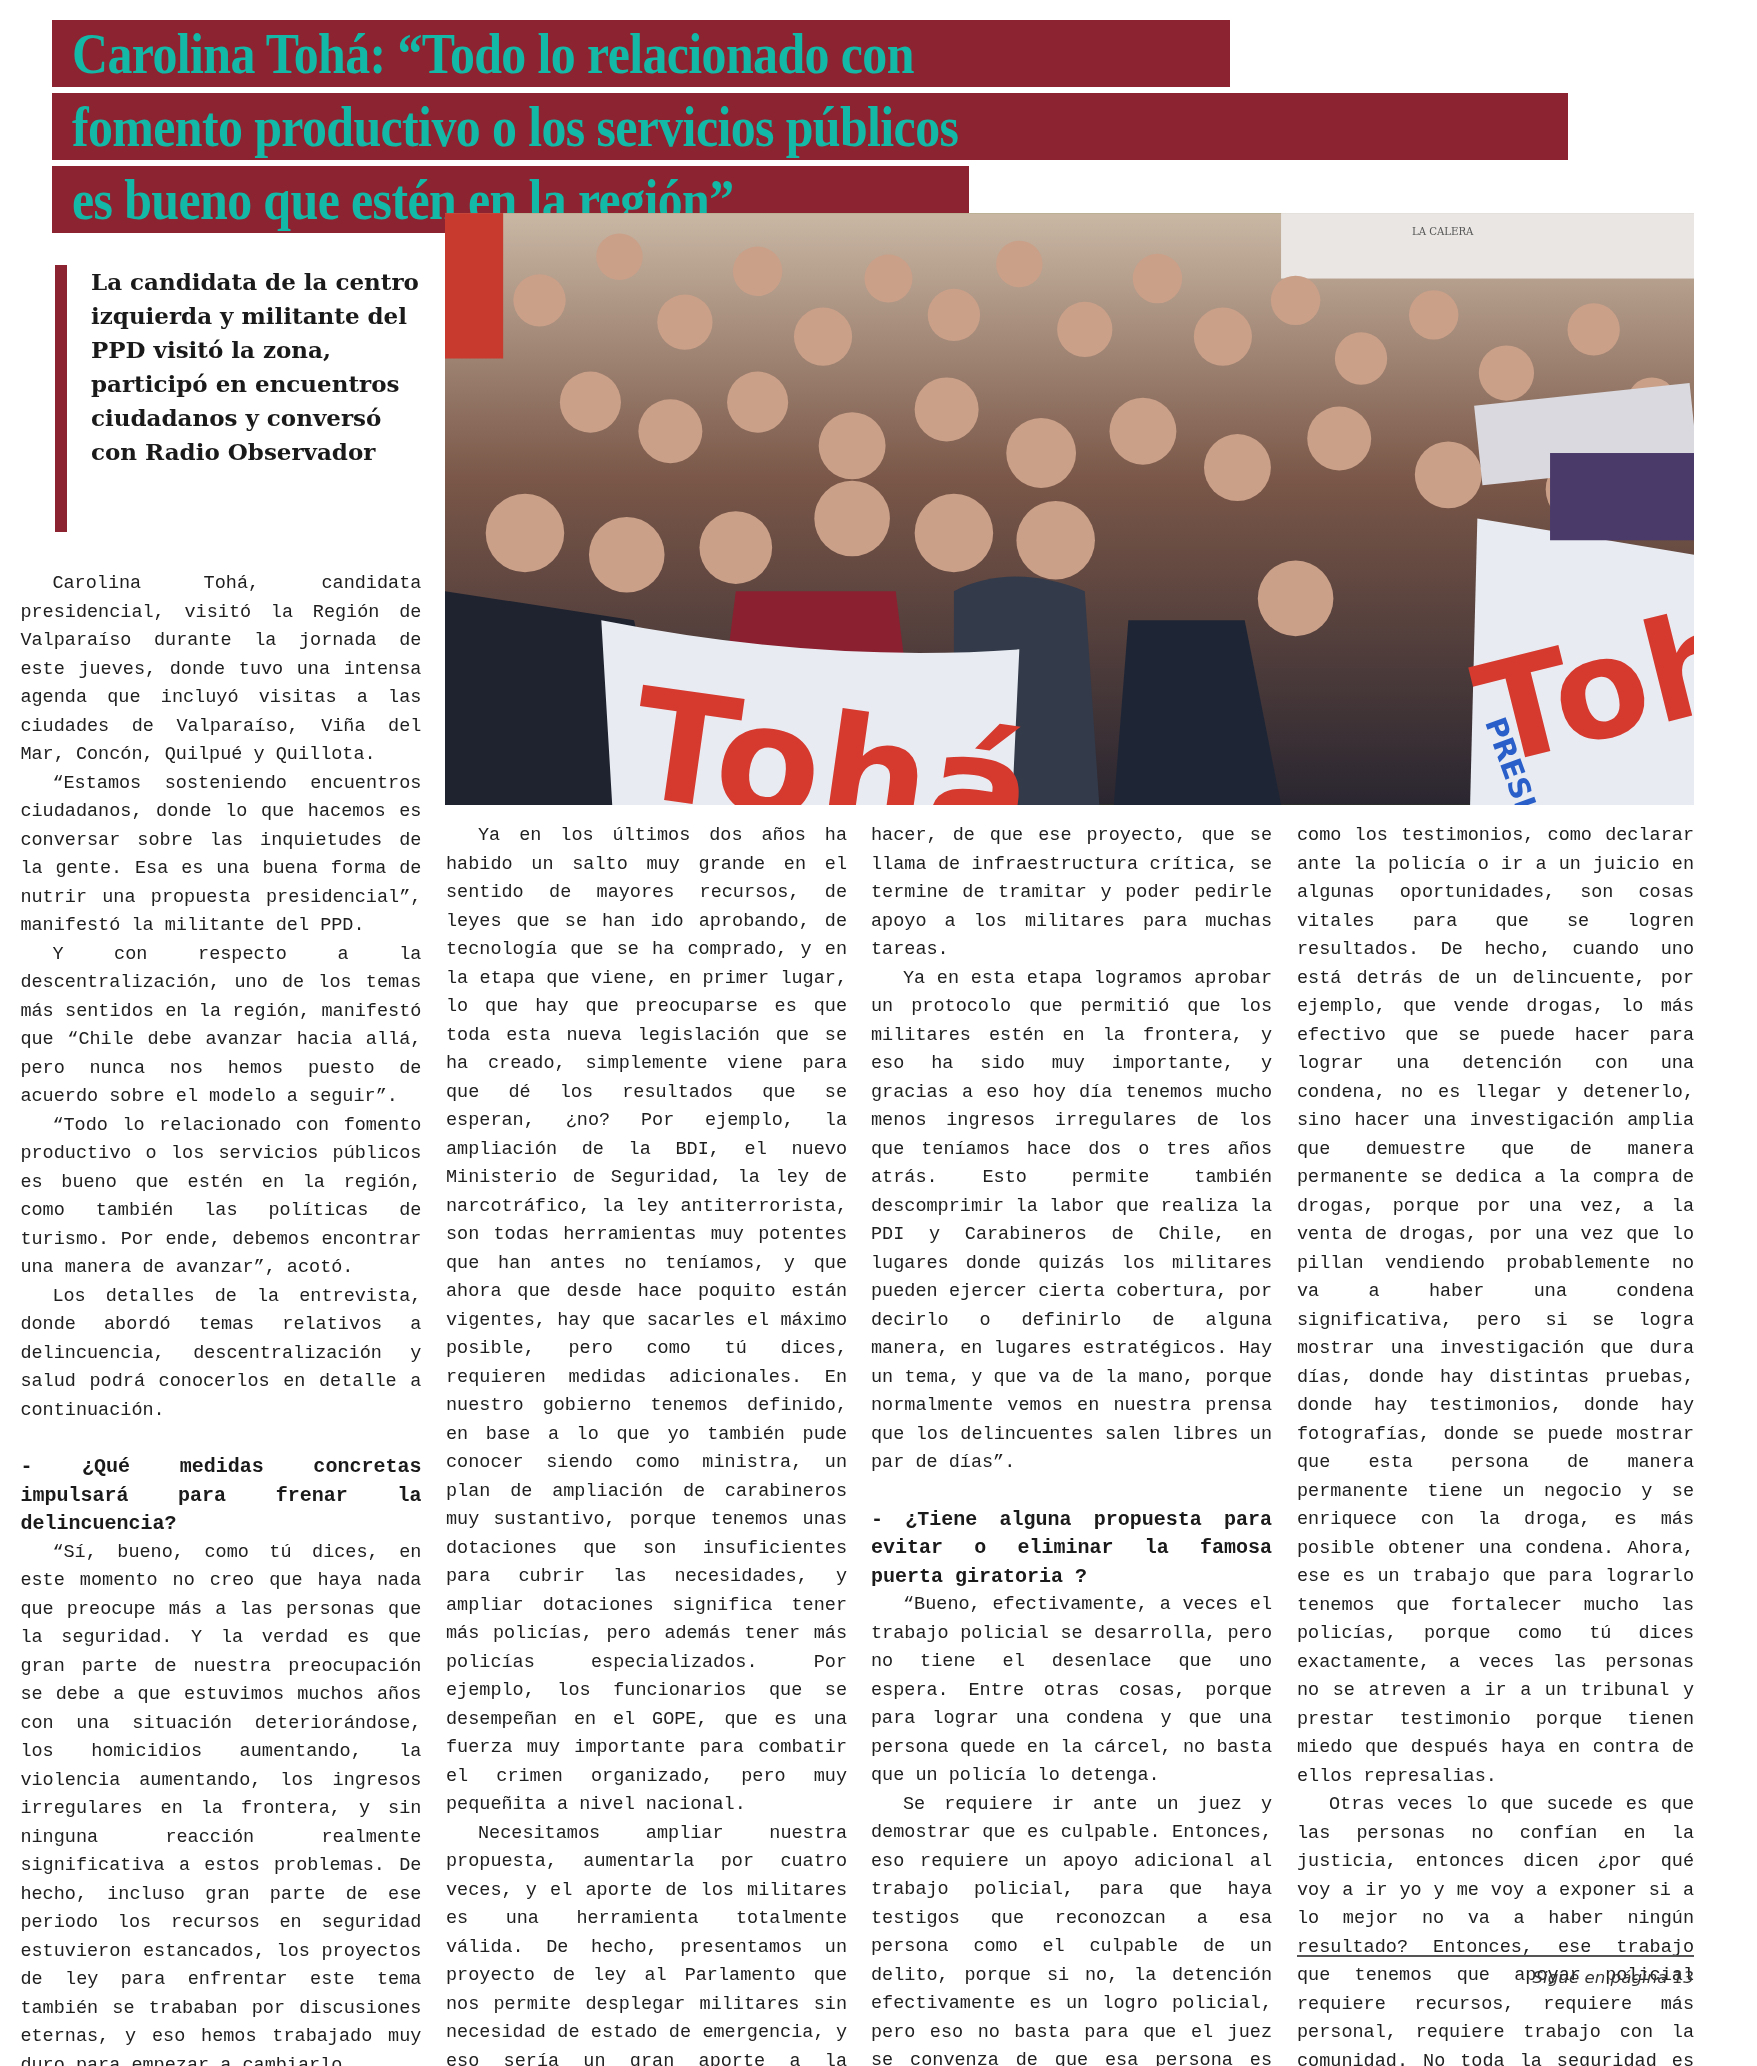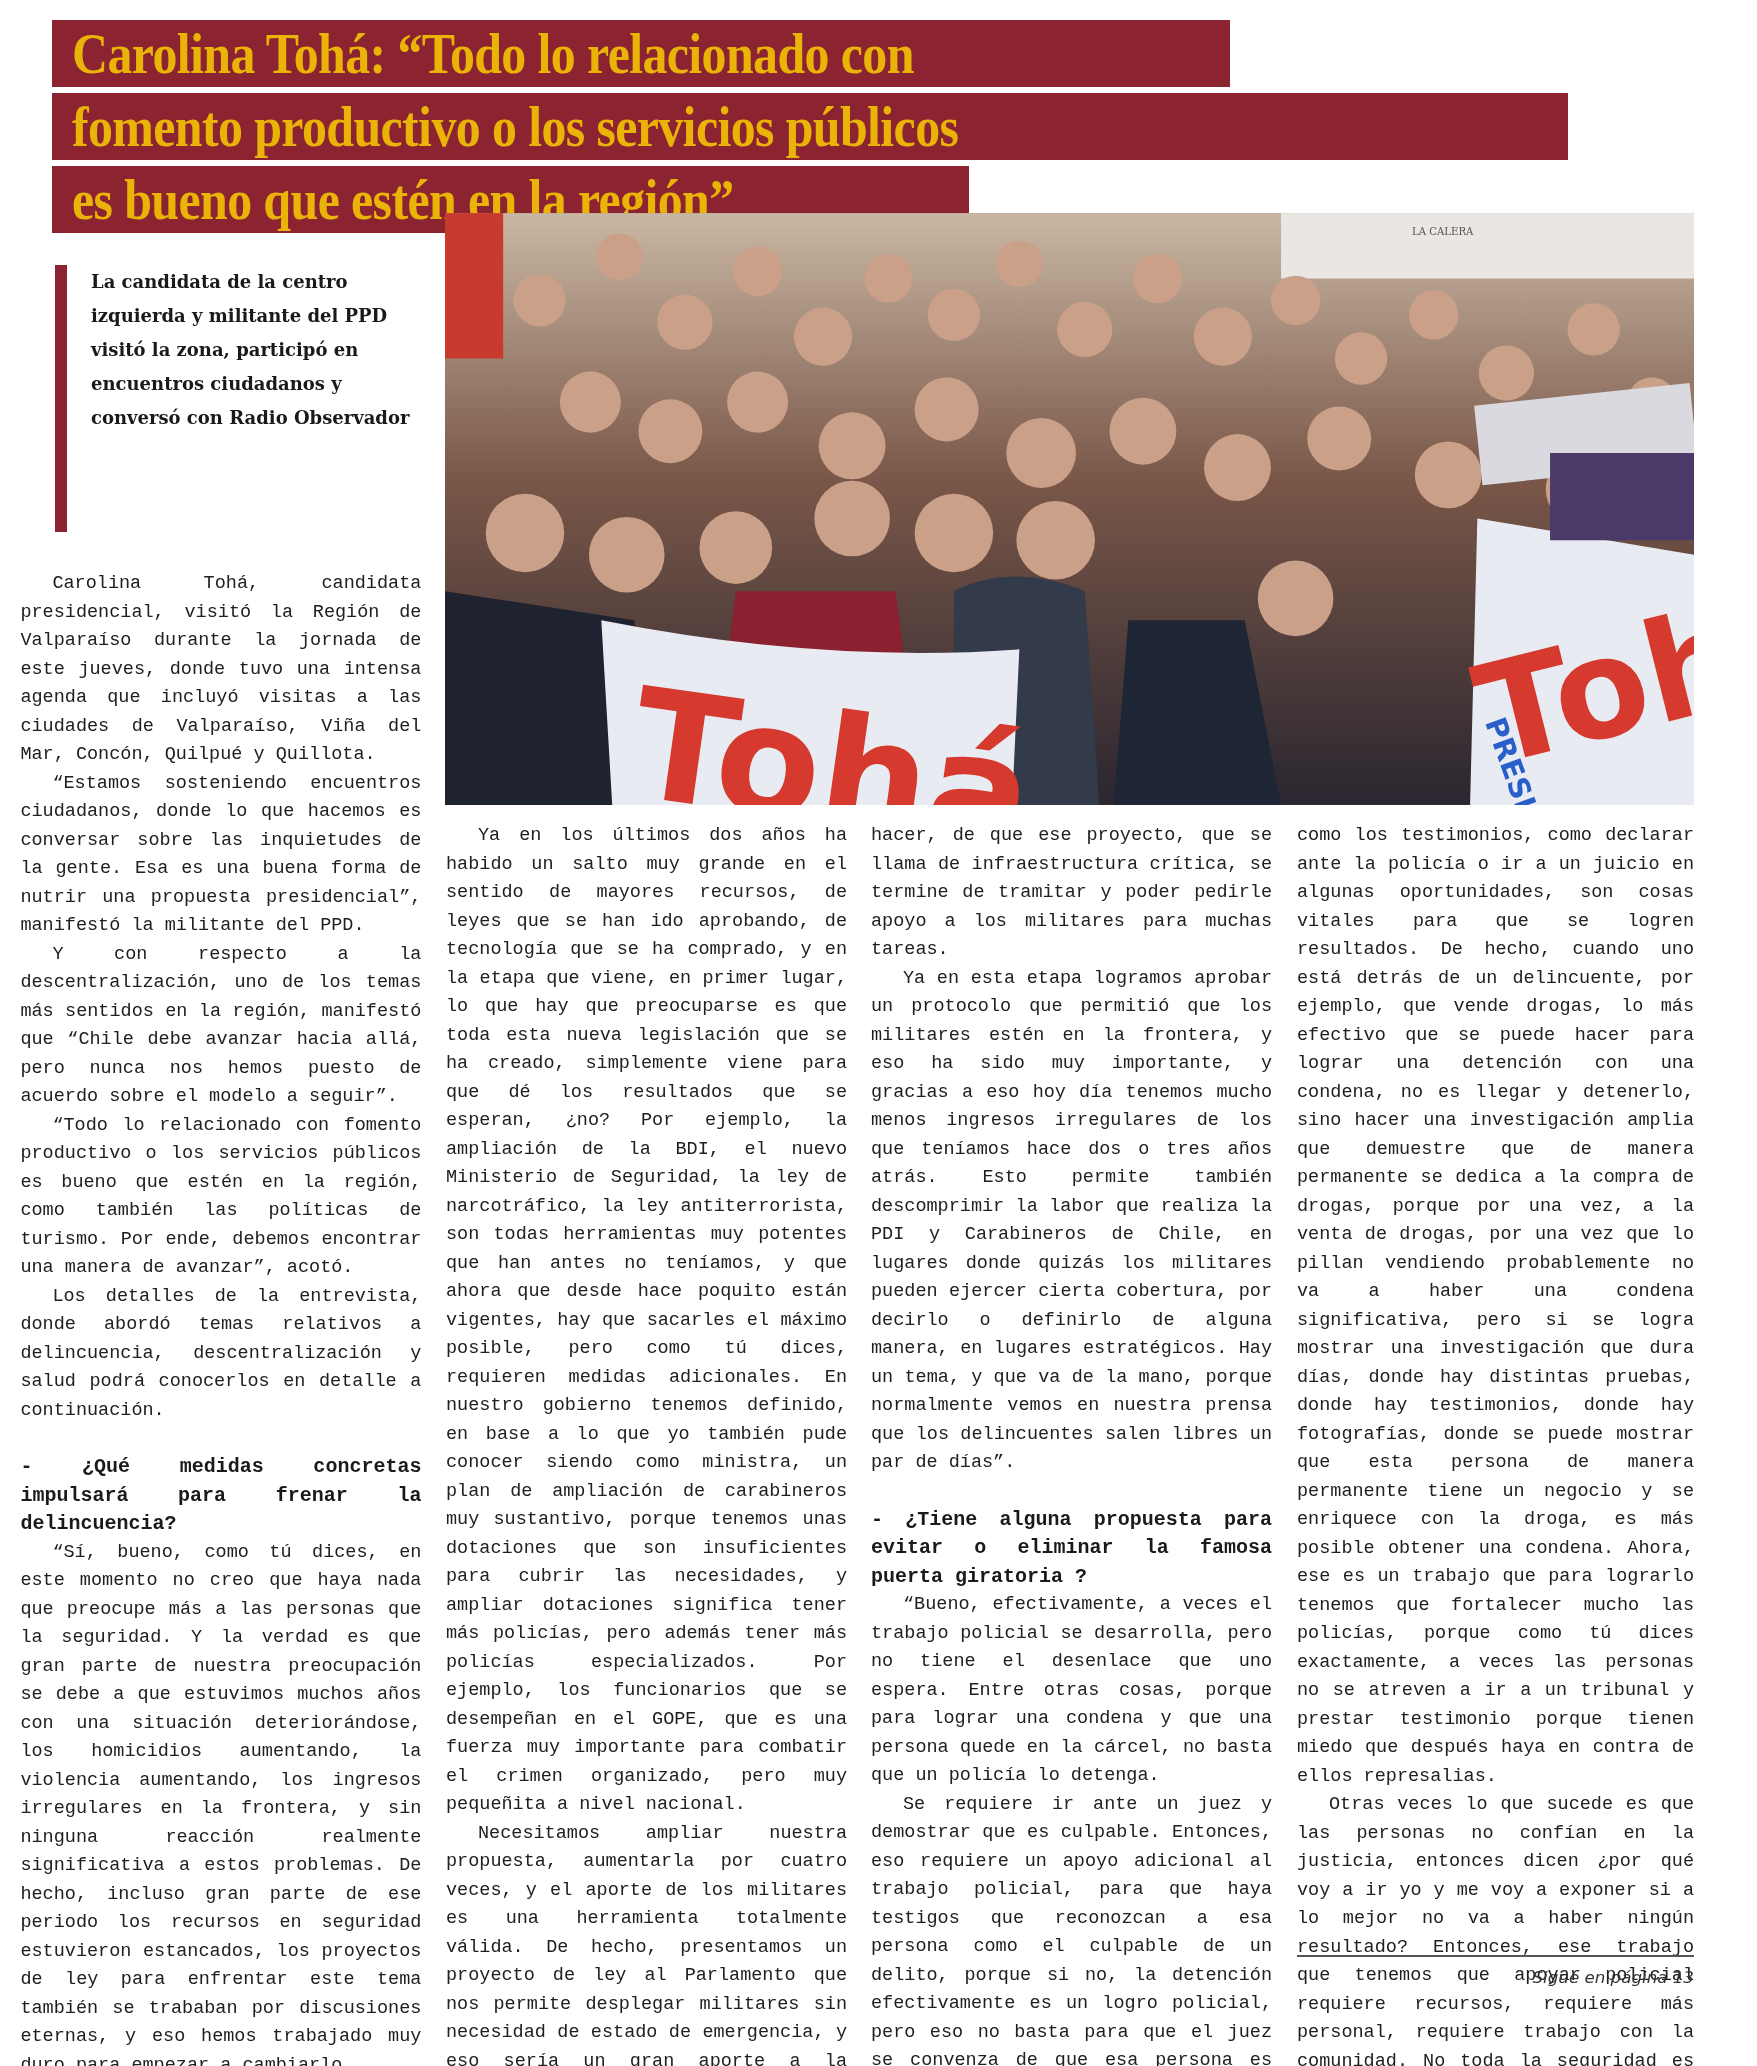--- a/index.html
+++ b/index.html
@@ -1,35 +1,35 @@
 <!DOCTYPE html>
 <html style="font-size:11.6px"><head>
 <meta charset="utf-8">
 <style>
   html, body { margin: 0; padding: 0; background: #ffffff; }
   body { width: 1758px; height: 2066px; position: relative; overflow: hidden;
          font-family: "DejaVu Serif", "Liberation Serif", serif; color: #1e1e1e; }
 
-  .hl-bar { position: absolute; left: 52px; background: #8c2331; color: #eab308;
+  .hl-bar { position: absolute; left: 52px; background: #8c2331; color: #14b8a6;
             font-family: "Liberation Serif", "DejaVu Serif", serif; font-weight: bold;
             font-size: 58px; line-height: 67px; height: 67px; padding-left: 20.4px;
             white-space: nowrap; letter-spacing: -0.7px; box-sizing: border-box;
             transform-origin: left center; }
   .hl-bar span { display: inline-block; transform: scaleX(0.86); transform-origin: left center; }
   #hl1 { top: 19.6px; width: 1178px; }
   #hl2 { top: 93px; width: 1516px; }
   #hl3 { top: 166px; width: 917px; }
 
   .photo { position: absolute; left: 445px; top: 213px; width: 1249px; height: 592px;
            overflow: hidden; background: #4d7c0f; }
 
   .deck { position: absolute; left: 55px; top: 265px; width: 364px; }
   .deck-rule { position: absolute; left: 0; top: 0; width: 11.6px; height: 267px; background: #8c2331; }
   .deck-text { position: absolute; left: 36px; top: 0; width: 342px;
-               font-family: "DejaVu Serif", serif; font-weight: bold; font-size: 18px;
+               font-family: "DejaVu Serif", serif; font-weight: bold; font-size: 23px;
                line-height: 34px; color: #1a1a1a; }
 
   .col { position: absolute; font-family: Liberation Mono, monospace;
          font-size: 18.5px; line-height: 28.5px; text-align: justify; color: #202020;
          hyphens: manual; }
   .col p { margin: 0; text-indent: 32px; }
   .col p.noindent { text-indent: 0; }
   .col h3 { margin: 0; font-size: 20px; line-height: 28.5px; font-weight: bold; color: #1a1a1a;
             text-align: justify; }
   .gap { height: 28px; }

